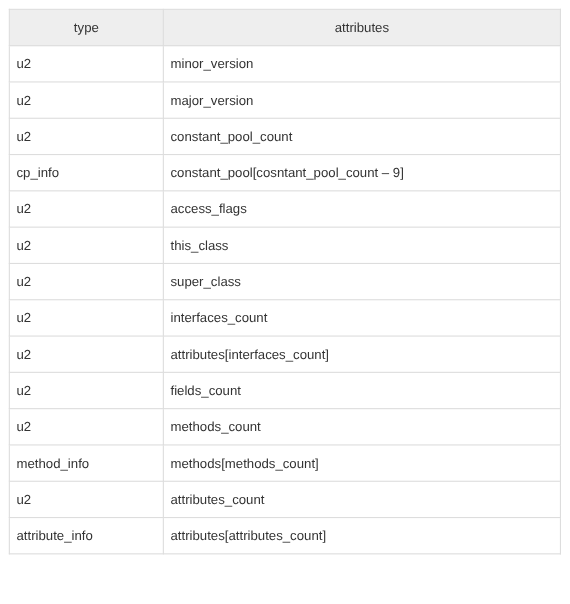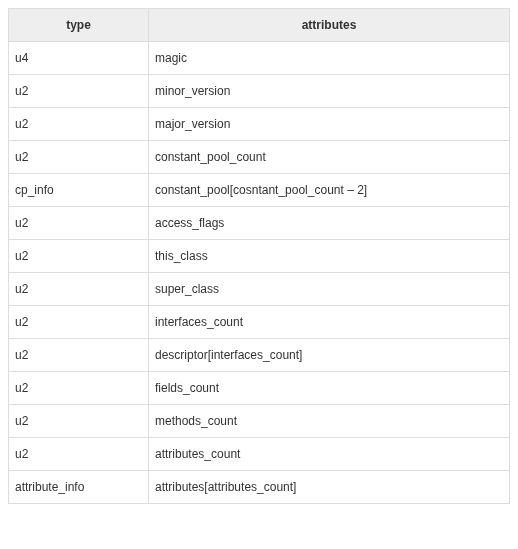--- a/index.html
+++ b/index.html
@@ -19,21 +19,21 @@
       width: 502px;
     }
     th, td {
       border: 1px solid #ddd;
       padding: 8px 6px;
       text-align: left;
       height: 33px;
     }
     th {
       background-color: #eeeeee;
-      font-weight: bold;
+      font-weight: normal;
       text-align: center;
       color: #333;
     }
     td {
       color: #333;
     }
     td.type-col {
       width: 140px;
     }
   </style>
@@ -42,66 +42,66 @@
 
 <table>
   <thead>
     <tr>
       <th>type</th>
       <th>attributes</th>
     </tr>
   </thead>
   <tbody>
       <tr>
-        <td class="type-col">u4</td>
-        <td>magic</td>
-      </tr>
-      <tr>
         <td class="type-col">u2</td>
         <td>minor_version</td>
       </tr>
       <tr>
         <td class="type-col">u2</td>
         <td>major_version</td>
       </tr>
       <tr>
         <td class="type-col">u2</td>
         <td>constant_pool_count</td>
       </tr>
       <tr>
         <td class="type-col">cp_info</td>
-        <td>constant_pool[cosntant_pool_count – 2]</td>
+        <td>constant_pool[cosntant_pool_count – 9]</td>
       </tr>
       <tr>
         <td class="type-col">u2</td>
         <td>access_flags</td>
       </tr>
       <tr>
         <td class="type-col">u2</td>
         <td>this_class</td>
       </tr>
       <tr>
         <td class="type-col">u2</td>
         <td>super_class</td>
       </tr>
       <tr>
         <td class="type-col">u2</td>
         <td>interfaces_count</td>
       </tr>
       <tr>
         <td class="type-col">u2</td>
-        <td>descriptor[interfaces_count]</td>
+        <td>attributes[interfaces_count]</td>
       </tr>
       <tr>
         <td class="type-col">u2</td>
         <td>fields_count</td>
       </tr>
       <tr>
         <td class="type-col">u2</td>
         <td>methods_count</td>
+      </tr>
+      <tr>
+        <td class="type-col">method_info</td>
+        <td>methods[methods_count]</td>
       </tr>
       <tr>
         <td class="type-col">u2</td>
         <td>attributes_count</td>
       </tr>
       <tr>
         <td class="type-col">attribute_info</td>
         <td>attributes[attributes_count]</td>
       </tr>
     </tbody>

